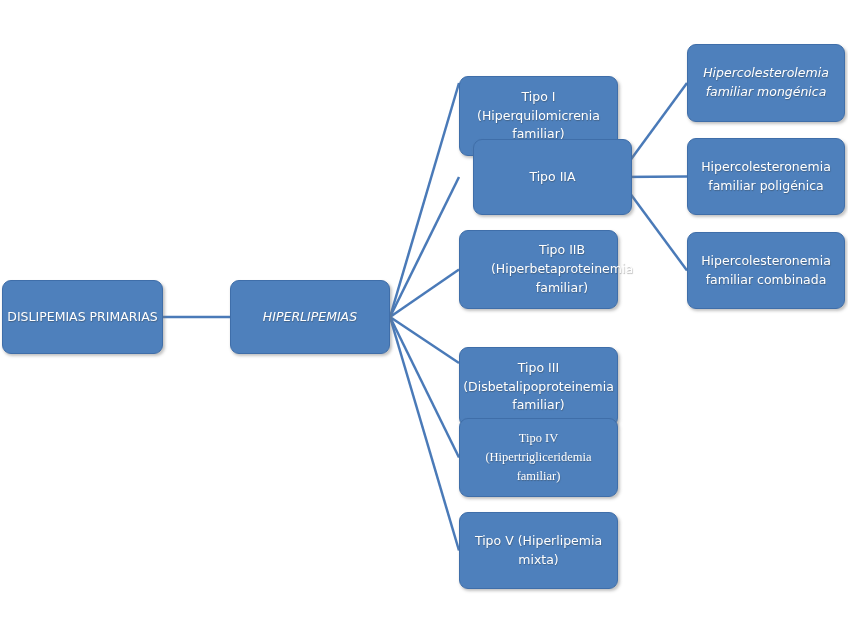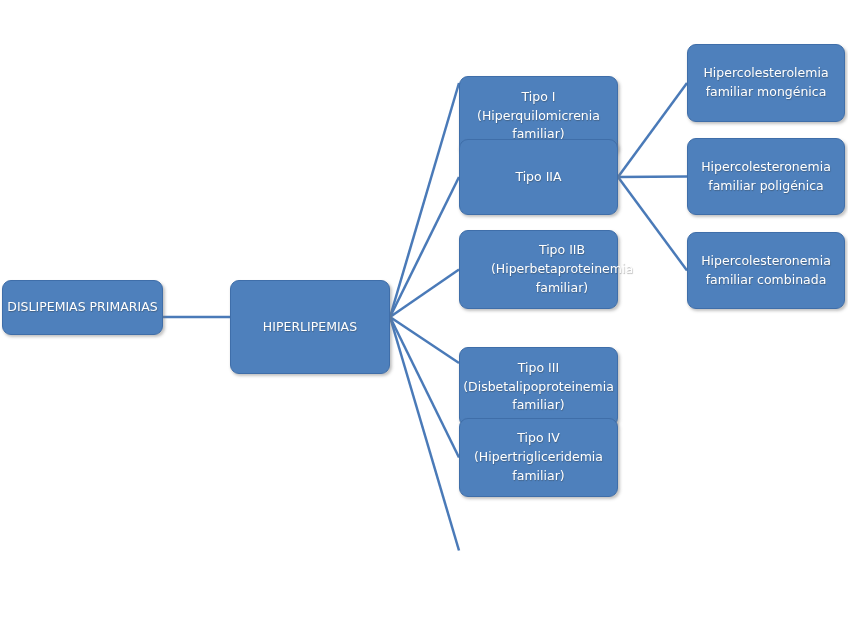--- a/index.html
+++ b/index.html
@@ -43,29 +43,29 @@
     text-align: center;
   }
   .node-label {
     color: var(--node-text);
     font-size: 12.5px;
     line-height: 1.5;
     white-space: pre;
     text-shadow: 0.5px 1px 1px rgba(50,50,50,0.4);
   }
   
-  .n-root  { left: 2px;   top: 280px; width: 161px; height: 55px; justify-content: center; }
-  .n-hiper { left: 230px; top: 280px; width: 160px; height: 94px; }
+  .n-root  { left: 2px;   top: 280px; width: 161px; height: 74px; justify-content: center; }
+  .n-hiper { left: 230px; top: 280px; width: 160px; height: 74px; font-style: italic; }
   .n-t1 { left: 459px; top: 43px;  width: 159px; height: 80px; margin-top: 33px; }
-  .n-t2 { left: 459px; top: 139px; width: 159px; height: 76px; }
+  .n-t2 { left: 473px; top: 139px; width: 159px; height: 76px; }
   .n-t3 { left: 459px; top: 230px; width: 159px; height: 79px; padding-left: 47px; }
   .n-t4 { left: 459px; top: 323px; width: 159px; height: 80px; margin-top: 24px; }
-  .n-t5 { left: 459px; top: 418px; width: 159px; height: 79px; }
+  .n-t5 { left: 459px; top: 418px; width: 159px; height: 79px; font-family: Liberation Serif, serif; }
   .n-t6 { left: 459px; top: 512px; width: 159px; height: 77px; }
-  .n-s1 { left: 687px; top: 44px;  width: 158px; height: 78px; }
+  .n-s1 { left: 687px; top: 44px;  width: 158px; height: 78px; font-style: italic; }
   .n-s2 { left: 687px; top: 138px; width: 158px; height: 77px; }
   .n-s3 { left: 687px; top: 232px; width: 158px; height: 77px; }
 </style>
 </head>
 <body>
 
 <div class="canvas">
 
   <svg class="connector-layer" viewBox="0 0 848 636" xmlns="http://www.w3.org/2000/svg">
     <line x1="163" y1="317" x2="230" y2="317"></line>
@@ -109,20 +109,24 @@
 (Disbetalipoproteinemia
 familiar)</span>
   </div>
 
   <div class="node n-t5">
     <span class="node-label">Tipo IV
 (Hipertrigliceridemia
 familiar)</span>
   </div>
 
+  <div class="node n-t6">
+    <span class="node-label">Tipo V (Hiperlipemia
+mixta)</span>
+  </div>
 
   <div class="node n-s1">
     <span class="node-label">Hipercolesterolemia
 familiar mongénica</span>
   </div>
 
   <div class="node n-s2">
     <span class="node-label">Hipercolesteronemia
 familiar poligénica</span>
   </div>

